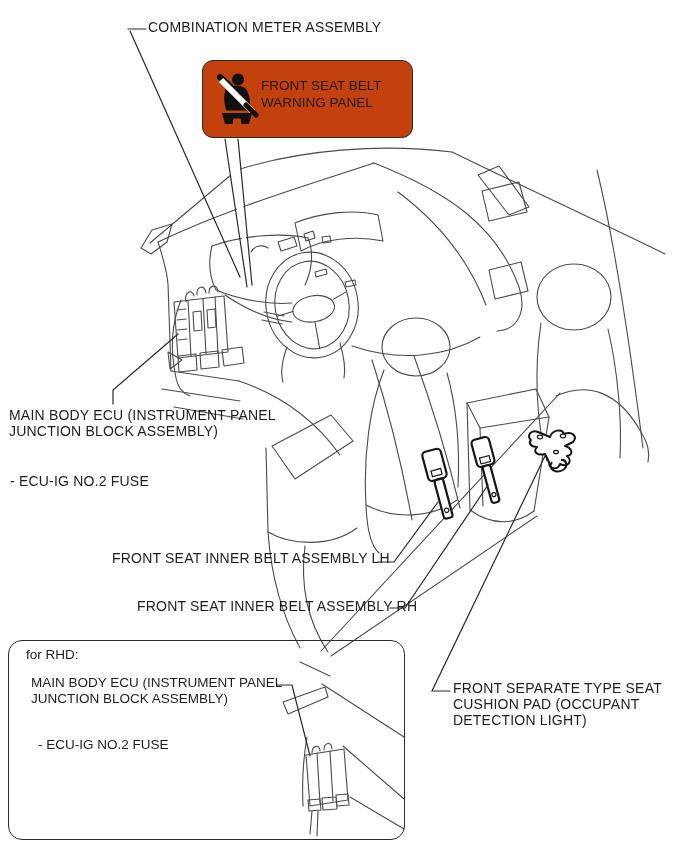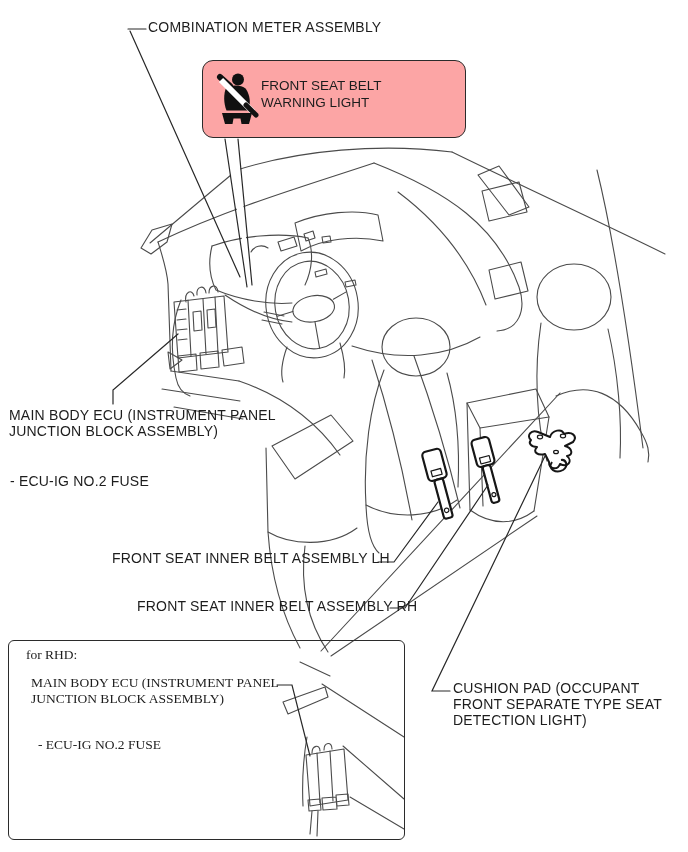--- a/index.html
+++ b/index.html
@@ -1,26 +1,26 @@
 <!DOCTYPE html>
 <html><head>
 <meta charset="utf-8">
 <style>
   html,body{margin:0;padding:0;background:#fff;}
   .page{position:relative;width:688px;height:852px;background:#fff;overflow:hidden;
         font-family:"Liberation Sans",sans-serif;color:#1d1d1d;}
   svg.art{position:absolute;left:0;top:0;}
   .lbl{position:absolute;font-size:14px;line-height:16px;letter-spacing:.2px;white-space:nowrap;}
   .lbl2{line-height:15.5px;}
-  .callout{position:absolute;left:202px;top:60px;width:264px;height:78px;
-           border:1.7px solid #2b2b2b;border-radius:11px;background:#fca5a5;box-sizing:border-box;}
+  .callout{position:absolute;left:202px;top:60px;width:211px;height:78px;
+           border:1.7px solid #2b2b2b;border-radius:11px;background:#c2410c;box-sizing:border-box;}
   .callout .txt{position:absolute;left:58px;top:16px;font-size:13.5px;line-height:17px;}
   .callout .ic{position:absolute;left:12px;top:10px;}
   .rhdbox{position:absolute;left:8px;top:640px;width:397px;height:200px;
-          border:1.7px solid #2b2b2b;border-radius:6px;background:transparent;box-sizing:border-box;font-family:Liberation Serif, serif;}
+          border:1.7px solid #2b2b2b;border-radius:14px;background:transparent;box-sizing:border-box;}
   .rhd-title{position:absolute;left:17px;top:6px;font-size:13.5px;}
   .rhd-ecu{position:absolute;left:22px;top:34px;font-size:13.5px;line-height:15.5px;white-space:nowrap;}
   .rhd-fuse{position:absolute;left:29px;top:96px;font-size:13.5px;white-space:nowrap;}
 </style>
 </head>
 <body>
 
 <div class="page">
 
   <svg class="art" width="688" height="852" viewBox="0 0 688 852">
@@ -173,38 +173,38 @@
     <svg class="ic" width="44" height="56" viewBox="0 0 44 54">
       <path d="M5,5 L15,14" stroke="#111" stroke-width="6" stroke-linecap="round"></path>
       <path d="M11,16 C14,12.5 27,12.5 30.5,16.5 C34,21 35.5,28 34.5,33 L33,38.5 L11.5,38.5 C8.5,31 8.5,22 11,16 Z" fill="#111"></path>
       <path d="M6,8 L38,40" stroke="#fff" stroke-width="6"></path>
       <path d="M31,33 L41,43" stroke="#111" stroke-width="5" stroke-linecap="round"></path>
       <circle cx="23" cy="7.5" r="6" fill="#111"></circle>
       <path d="M7,41 L37,41 L34,52 L26.5,52 L25.5,46.5 L18.5,46.5 L17.5,52 L10,52 Z" fill="#111"></path>
     </svg>
     <div class="txt">
       <div>FRONT SEAT BELT</div>
-      <div>WARNING LIGHT</div>
+      <div>WARNING PANEL</div>
     </div>
   </div>
 
   <div class="lbl lbl2" style="left:9px;top:408px;">
     <div>MAIN BODY ECU (INSTRUMENT PANEL</div>
     <div>JUNCTION BLOCK ASSEMBLY)</div>
   </div>
 
   <div class="lbl" style="left:10px;top:473px;">- ECU-IG NO.2 FUSE</div>
 
   <div class="lbl" style="left:137px;top:598px;">FRONT SEAT INNER BELT ASSEMBLY RH</div>
 
   <div class="lbl" style="left:112px;top:550px;">FRONT SEAT INNER BELT ASSEMBLY LH</div>
 
   <div class="lbl" style="left:453px;top:680px;">
+    <div>FRONT SEPARATE TYPE SEAT</div>
     <div>CUSHION PAD (OCCUPANT</div>
-    <div>FRONT SEPARATE TYPE SEAT</div>
     <div>DETECTION LIGHT)</div>
   </div>
 
   <div class="rhdbox">
     <div class="rhd-title">for RHD:</div>
     <div class="rhd-ecu">
       <div>MAIN BODY ECU (INSTRUMENT PANEL</div>
       <div>JUNCTION BLOCK ASSEMBLY)</div>
     </div>
     <div class="rhd-fuse">- ECU-IG NO.2 FUSE</div>

